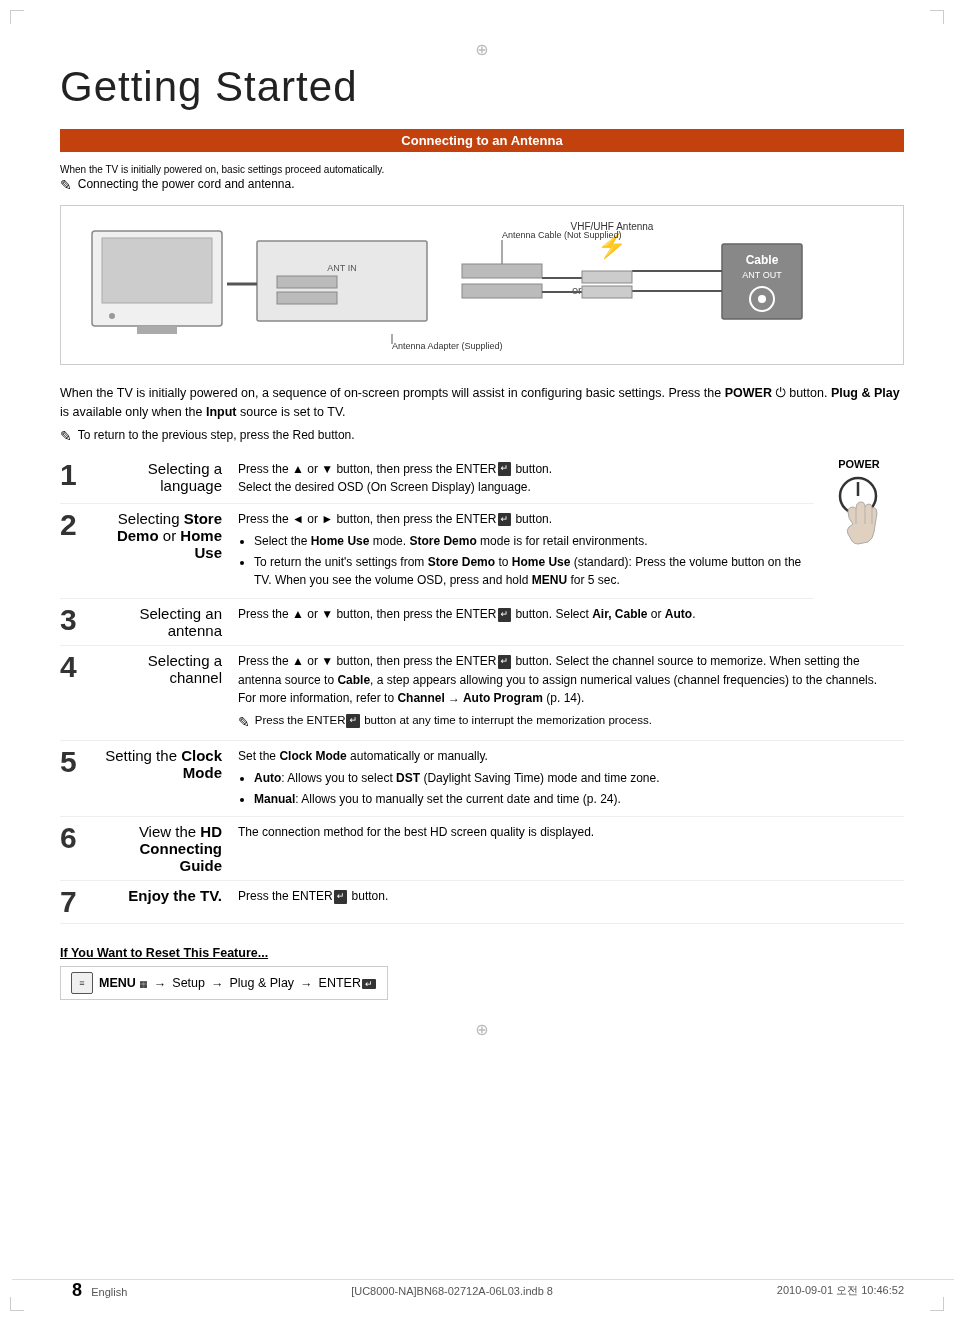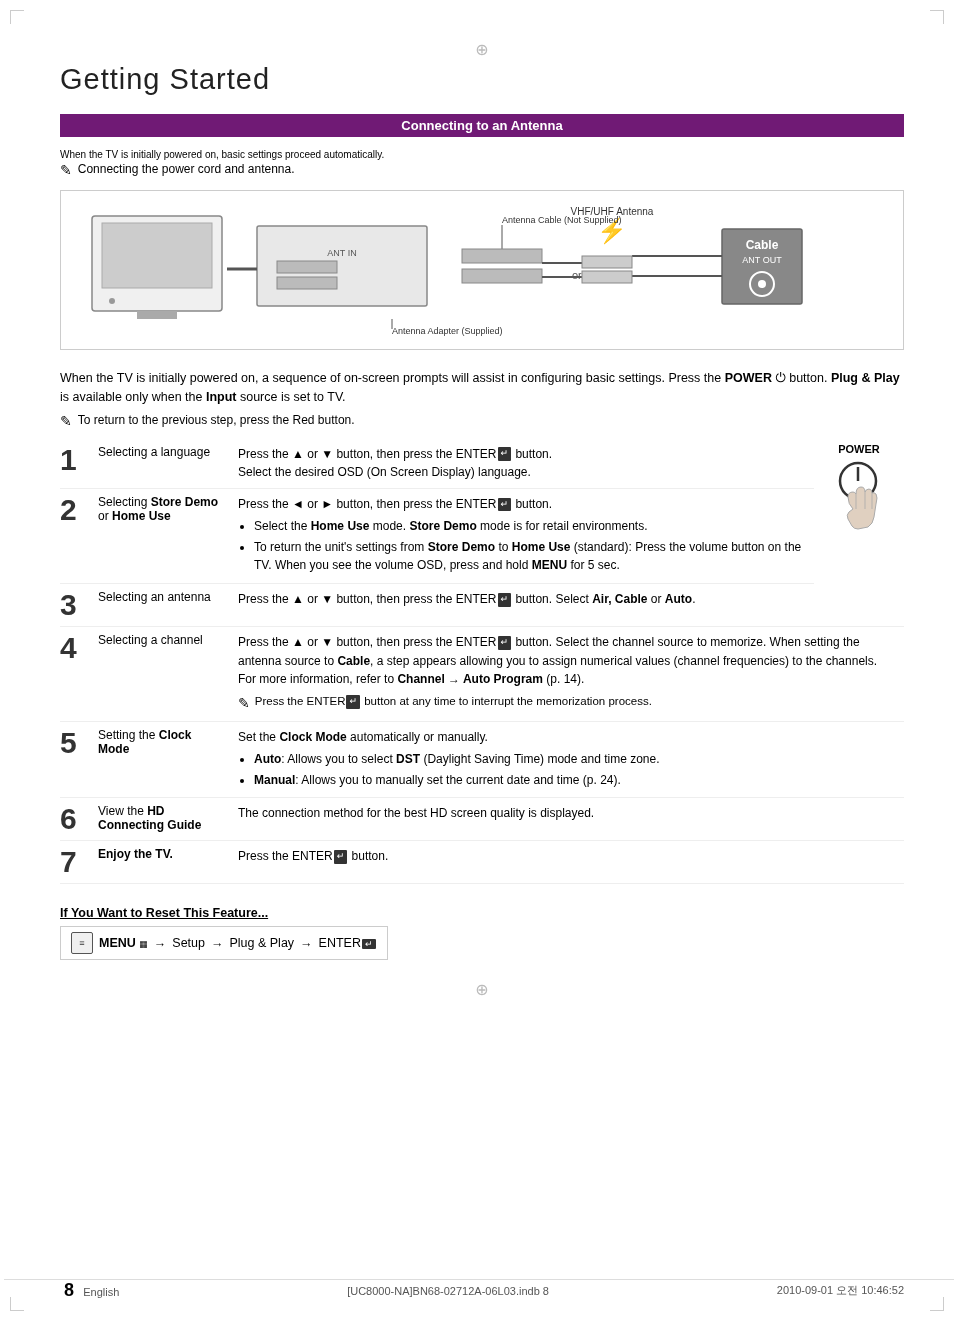--- a/index.html
+++ b/index.html
@@ -12,28 +12,28 @@
       color: #000;
       position: relative;
     }
     .page {
       width: 954px;
       min-height: 1321px;
       padding: 40px 50px 40px 60px;
       position: relative;
     }
     .page-title {
-      font-size: 29px;
+      font-size: 42px;
       font-weight: 200;
       letter-spacing: 1px;
       margin-bottom: 18px;
       color: #222;
     }
     .section-header {
-      background: #701a75;
+      background: #c2410c;
       color: #fff;
       text-align: center;
       font-size: 13px;
       font-weight: bold;
       padding: 4px 10px;
       margin-bottom: 10px;
     }
     .section-text {
       font-size: 10px;
       line-height: 1.5;
@@ -95,22 +95,23 @@
     .step-num {
       font-size: 30px;
       font-weight: bold;
       color: #333;
       line-height: 1;
     }
     .step-title-cell {
       width: 140px;
       vertical-align: top;
       padding: 6px 8px;
-      font-size: 12px;
+      font-size: 15px;
       font-weight: normal;
+      text-align: right;
     }
     .step-title-cell b {
       font-weight: bold;
     }
     .step-desc-cell {
       vertical-align: top;
       padding: 6px 8px;
       font-size: 12px;
       line-height: 1.55;
     }
@@ -175,21 +176,21 @@
       border-radius: 2px;
       font-size: 9px;
       font-weight: bold;
       color: #333;
       background: #f0f0f0;
     }
     
     .page-footer {
       position: absolute;
       bottom: 20px;
-      left: 4px;
+      left: 12px;
       right: 0;
       display: flex;
       justify-content: space-between;
       align-items: center;
       padding: 0 50px 0 60px;
       font-size: 11px;
       color: #555;
       border-top: 1px solid #ddd;
     }
     .page-num {

